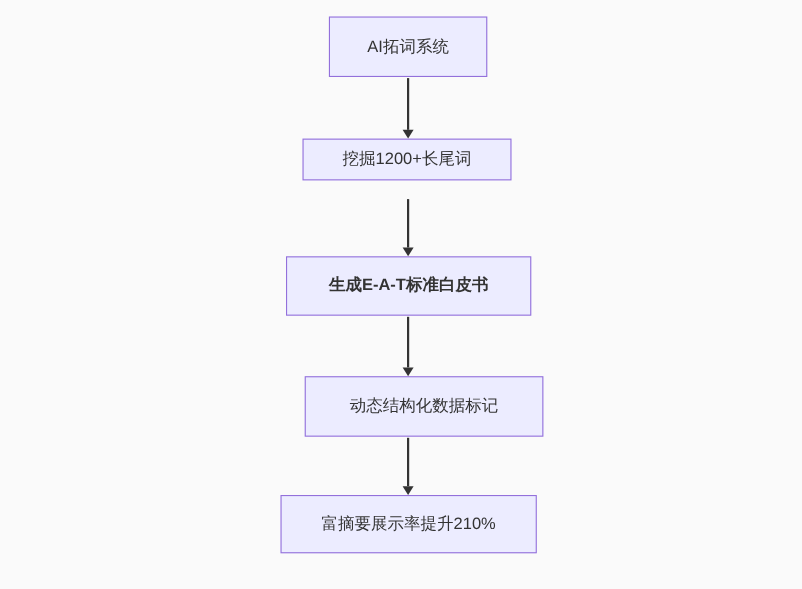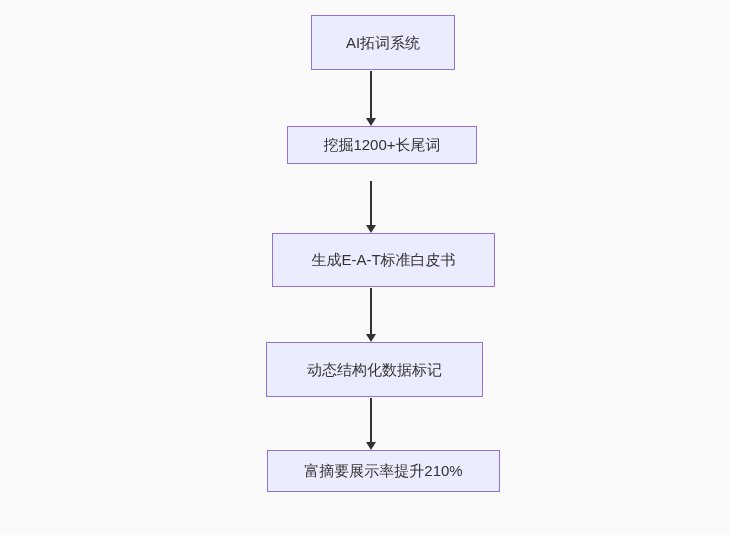--- a/index.html
+++ b/index.html
@@ -20,21 +20,20 @@
     box-sizing: border-box;
     background: #ECECFF;
     border: 1px solid #9370DB;
     color: #333333;
     font-size: 15px;
     display: flex;
     align-items: center;
     justify-content: center;
     text-align: center;
     line-height: 1.2;
-    margin-left: 12px;
   }
   .edge {
     position: absolute;
     width: 12px;
     display: flex;
     flex-direction: column;
     align-items: center;
   }
   .edge-line {
     flex: 1 1 auto;
@@ -55,29 +54,29 @@
 <div class="canvas">
 
   <div class="node" style="left:299px; top:15px; width:144px; height:55px;">
     <span>AI拓词系统</span>
   </div>
 
   <div class="node" style="left:275px; top:126px; width:190px; height:38px;">
     <span>挖掘1200+长尾词</span>
   </div>
 
-  <div class="node" style="left:260px; top:233px; width:223px; height:54px;">
+  <div class="node" style="left:260px; top:233px; width:223px; height:54px;font-weight:bold;">
     <span>生成E-A-T标准白皮书</span>
   </div>
 
-  <div class="node" style="left:254px; top:342px; width:217px; height:55px;">
+  <div class="node" style="left:277px; top:342px; width:217px; height:55px;">
     <span>动态结构化数据标记</span>
   </div>
 
-  <div class="node" style="left:255px; top:450px; width:233px; height:42px;align-items:center;">
+  <div class="node" style="left:255px; top:450px; width:233px; height:53px;align-items:center;">
     <span>富摘要展示率提升210%</span>
   </div>
 
   <div class="edge" style="left:365px; top:71px; height:55px;">
     <div class="edge-line"></div>
     <div class="arrowhead"></div>
   </div>
 
   <div class="edge" style="left:365px; top:181px; height:52px;">
     <div class="edge-line"></div>

